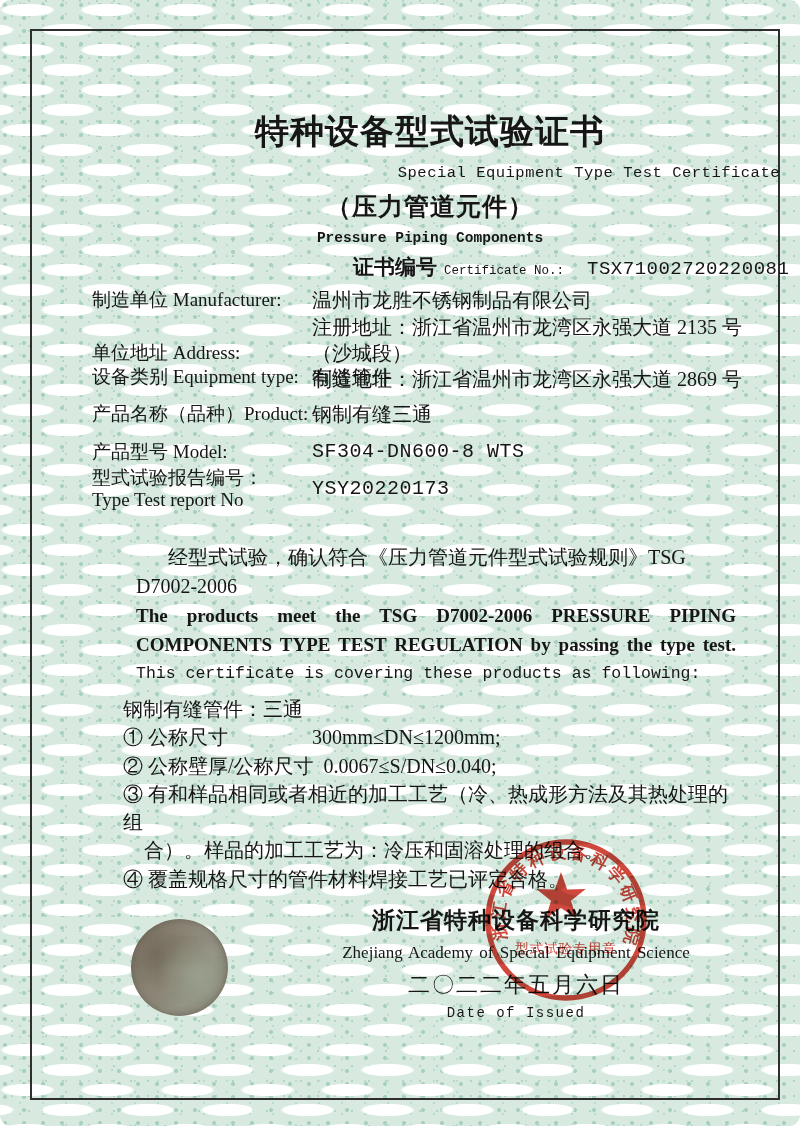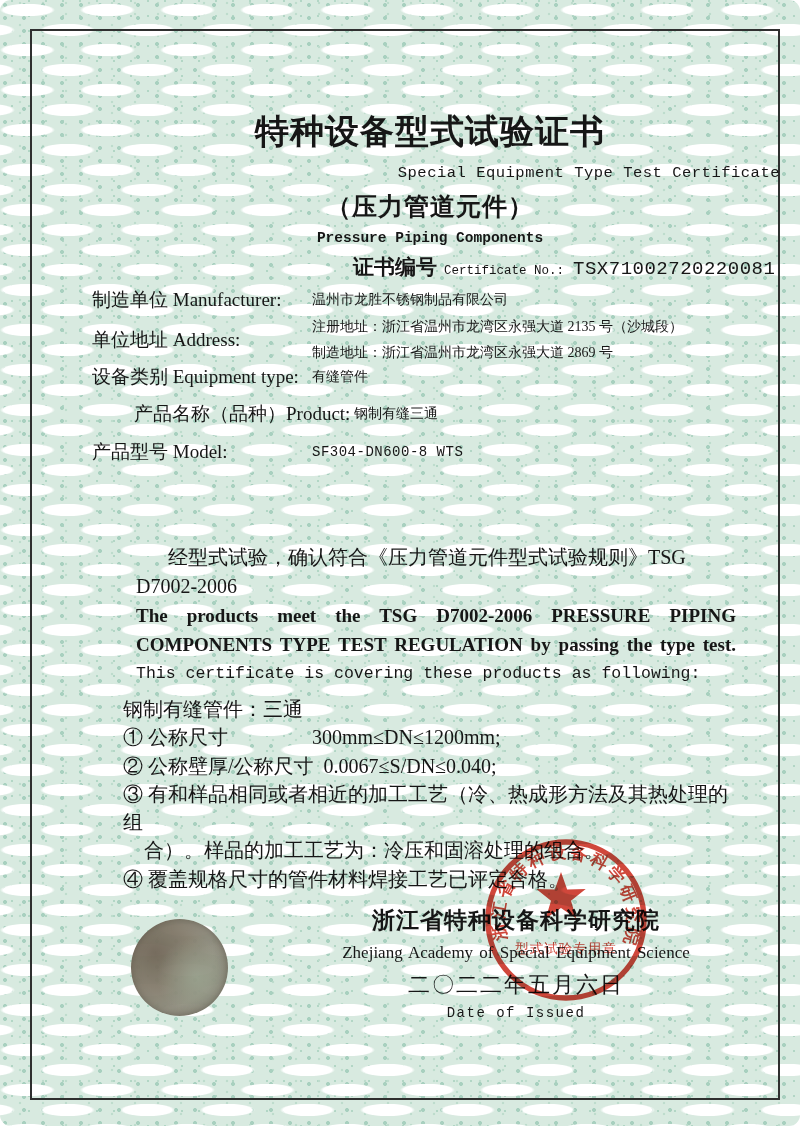--- a/index.html
+++ b/index.html
@@ -30,27 +30,27 @@
   .header{position:absolute;left:80px;top:112px;width:700px;text-align:center;}
   .title-cn{font-size:34px;font-weight:bold;letter-spacing:1px;line-height:1.15;}
   .title-en{font-family:"Liberation Mono", monospace;font-size:15.5px;margin-top:13px;letter-spacing:0.5px;text-align:right;}
   .sub-cn{font-size:25px;font-weight:bold;margin-top:8px;letter-spacing:1px;}
   .sub-en{font-family:"Liberation Mono", monospace;font-size:14.5px;font-weight:bold;margin-top:7px;}
 
   
   .certno{position:absolute;left:353px;top:253px;display:flex;align-items:baseline;white-space:nowrap;}
   .certno .cn{font-size:21px;font-weight:bold;}
   .certno .en{font-size:12.5px;margin-left:7px;}
-  .certno .val{font-size:19px;margin-left:9px;letter-spacing:0.5px;}
+  .certno .val{font-size:19px;margin-left:23px;letter-spacing:0.5px;}
 
   
   .frow{position:absolute;left:92px;display:flex;align-items:center;width:660px;}
   .f-label{width:220px;font-size:19px;white-space:pre-line;line-height:22px;flex:none;}
-  .f-value{font-size:14px;white-space:pre-line;line-height:26px;}
-  .r1{top:287px;} .r2{top:314px;} .r3{top:364px;} .r4{top:401px;margin-left:42px;} .r5{top:439px;} .r6{top:467px;}
+  .f-value{font-size:20px;white-space:pre-line;line-height:26px;}
+  .r1{top:287px;} .r2{top:314px;} .r3{top:364px;} .r4{top:401px;} .r5{top:439px;} .r6{top:467px;}
   .r5 .f-value,.r6 .f-value{font-family:"Liberation Mono", monospace;letter-spacing:0.5px;}
   .r6 .f-value{font-size:20px;}
 
   
   .statement{position:absolute;left:136px;top:543px;width:600px;font-size:20px;line-height:29px;}
   .st-indent{text-indent:32px;}
   .st-bold{font-weight:bold;font-size:19px;text-align:justify;text-align-last:justify;}
   .st-mono{font-family:"Liberation Mono", monospace;font-size:16.5px;}
 
   
@@ -111,20 +111,25 @@
     <div class="f-value">有缝管件</div>
   </div>
   <div class="frow r4">
     <div class="f-label">产品名称（品种）Product:</div>
     <div class="f-value">钢制有缝三通</div>
   </div>
   <div class="frow r5">
     <div class="f-label">产品型号 Model:</div>
     <div class="f-value">SF304-DN600-8 WTS</div>
   </div>
+  <div class="frow r6">
+    <div class="f-label">型式试验报告编号：
+Type Test report No</div>
+    <div class="f-value">YSY20220173</div>
+  </div>
 
   <div class="statement">
     <div class="st-indent">经型式试验，确认符合《压力管道元件型式试验规则》TSG D7002-2006</div>
     <div class="st-bold">The products meet the TSG D7002-2006 PRESSURE PIPING</div>
     <div class="st-bold">COMPONENTS TYPE TEST REGULATION by passing the type test.</div>
     <div class="st-mono">This certificate is covering these products as following:</div>
   </div>
 
   <div class="spec">
     <div>钢制有缝管件：三通</div>

